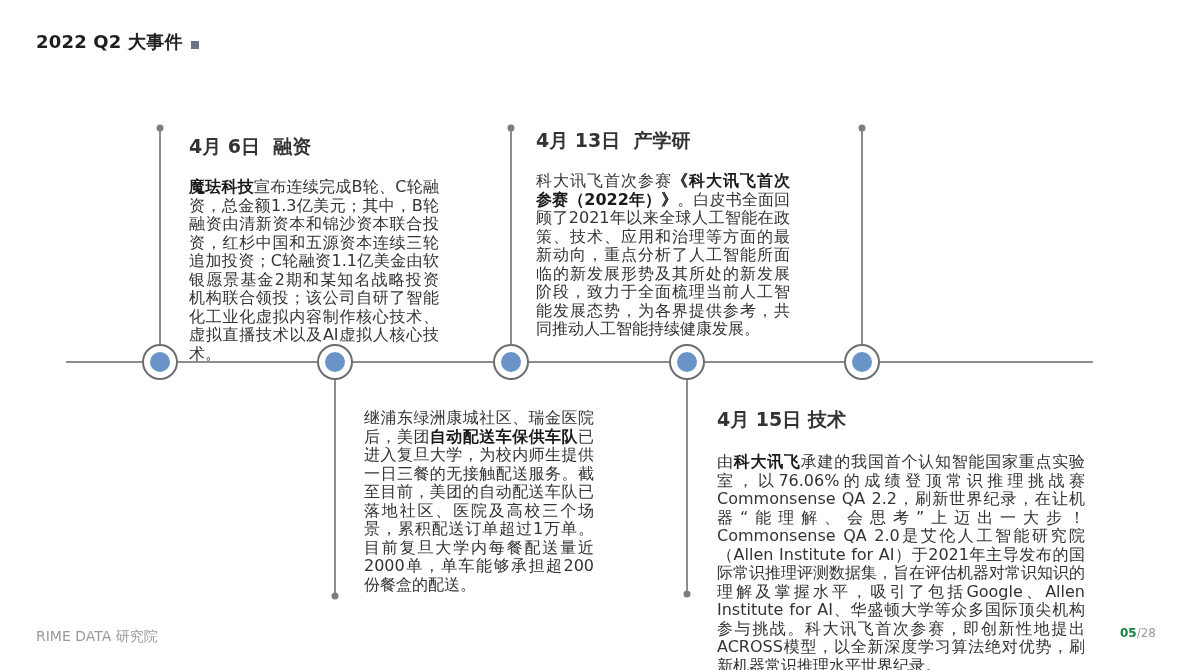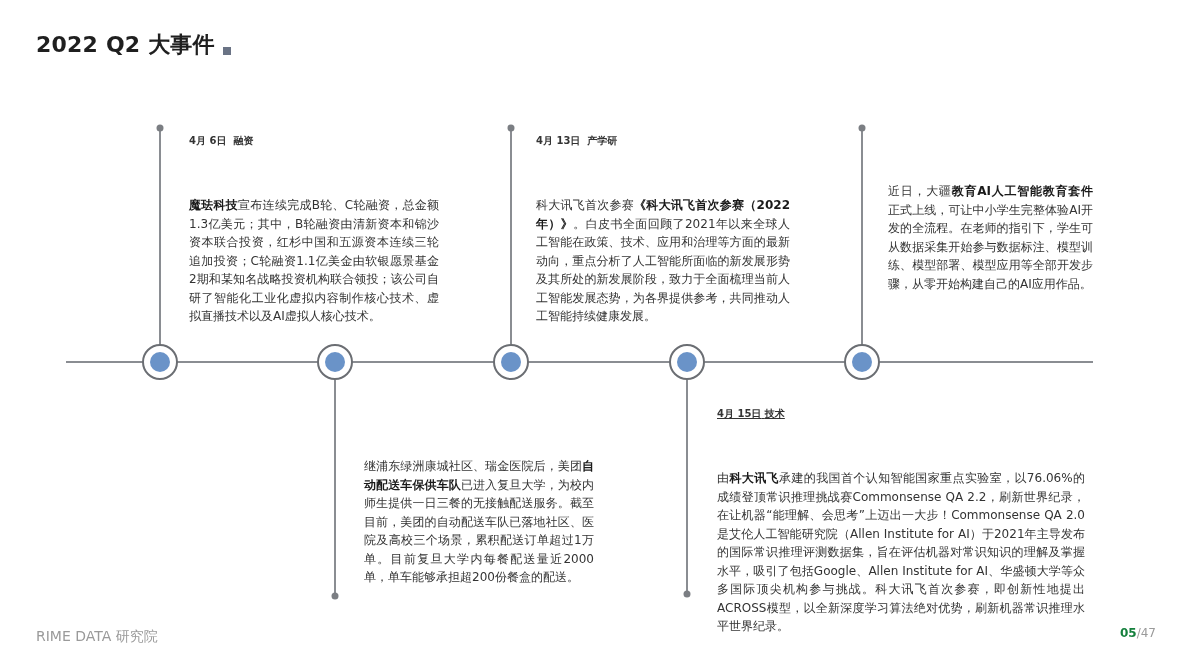--- a/index.html
+++ b/index.html
@@ -4,21 +4,21 @@
 <style>
   html, body { margin: 0; padding: 0; }
   body {
     width: 1190px; height: 670px; position: relative; overflow: hidden;
     background: #ffffff;
     font-family: "DejaVu Sans", "Liberation Sans", sans-serif;
     color: #2b2b2b;
   }
   .page-title {
     position: absolute; left: 36px; top: 30px;
-    font-size: 22px; font-weight: bold; color: #1f1f1f; letter-spacing: 0.2px;
+    font-size: 18px; font-weight: bold; color: #1f1f1f; letter-spacing: 0.2px;
     display: flex; align-items: flex-end;
   }
   .title-marker {
     display: inline-block; width: 8px; height: 8px; background: #6a7385;
     margin-left: 8px; margin-bottom: 5px;
   }
   .timeline-line {
     position: absolute; left: 66px; width: 1027px; top: 361px; height: 2px; background: #8a8d92;
   }
   .node {
@@ -34,24 +34,24 @@
     position: absolute; width: 2px; background: #8a8d92;
   }
   .connector-end {
     position: absolute; width: 7px; height: 7px; border-radius: 50%; background: #7b7e83;
     transform: translate(-50%, -50%);
   }
   .event {
     position: absolute;
   }
   .event-heading {
-    font-size: 10px; font-weight: bold; color: #333333; margin: 0 0 18px 0; white-space: pre;
+    font-size: 19px; font-weight: bold; color: #333333; margin: 0 0 18px 0; white-space: pre;
   }
   .event-body {
-    font-size: 12px; line-height: 18.5px; color: #333333; text-align: justify; margin-top: 48px;
+    font-size: 16px; line-height: 18.5px; color: #333333; text-align: justify;
   }
   .event-body b { color: #1a1a1a; }
   .footer-left {
     position: absolute; left: 36px; top: 628px; font-size: 14px; color: #9a9a9a;
   }
   .footer-right {
     position: absolute; right: 34px; top: 626px; font-size: 12px; color: #9a9a9a;
   }
   .footer-right .cur { color: #15803d; font-weight: bold; }
 </style>
@@ -98,28 +98,27 @@
 
 <div class="event" style="left:189px; top:134px; width:250px;">
   <div class="event-heading"><span>4月 6日</span>  <span>融资</span></div>
   <div class="event-body"><b>魔珐科技</b><span>宣布连续完成B轮、C轮融资，总金额1.3亿美元；其中，B轮融资由清新资本和锦沙资本联合投资，红杉中国和五源资本连续三轮追加投资；C轮融资1.1亿美金由软银愿景基金2期和某知名战略投资机构联合领投；该公司自研了智能化工业化虚拟内容制作核心技术、虚拟直播技术以及AI虚拟人核心技术。</span></div>
 </div>
 
 <div class="event" style="left:364px; top:409px; width:230px;">
   <div class="event-body"><span>继浦东绿洲康城社区、瑞金医院后，美团</span><b>自动配送车保供车队</b><span>已进入复旦大学，为校内师生提供一日三餐的无接触配送服务。截至目前，美团的自动配送车队已落地社区、医院及高校三个场景，累积配送订单超过1万单。目前复旦大学内每餐配送量近2000单，单车能够承担超200份餐盒的配送。</span></div>
 </div>
 
-<div class="event" style="left:536px; top:134px; width:254px;">
+<div class="event" style="left:536px; top:128px; width:254px;">
   <div class="event-heading"><span>4月 13日</span>  <span>产学研</span></div>
   <div class="event-body"><span>科大讯飞首次参赛</span><b>《科大讯飞首次参赛（2022年）》</b><span>。白皮书全面回顾了2021年以来全球人工智能在政策、技术、应用和治理等方面的最新动向，重点分析了人工智能所面临的新发展形势及其所处的新发展阶段，致力于全面梳理当前人工智能发展态势，为各界提供参考，共同推动人工智能持续健康发展。</span></div>
 </div>
 
 <div class="event" style="left:717px; top:407px; width:368px;">
-  <div class="event-heading" style="margin-bottom:12px;text-decoration:underline;"><span>4月 15日</span> <span>技术</span></div>
+  <div class="event-heading" style="margin-bottom:20px;"><span>4月 15日</span> <span>技术</span></div>
   <div class="event-body"><span>由</span><b>科大讯飞</b><span>承建的我国首个认知智能国家重点实验室，以76.06%的成绩登顶常识推理挑战赛Commonsense QA 2.2，刷新世界纪录，在让机器“能理解、会思考”上迈出一大步！Commonsense QA 2.0是艾伦人工智能研究院（Allen Institute for AI）于2021年主导发布的国际常识推理评测数据集，旨在评估机器对常识知识的理解及掌握水平，吸引了包括Google、Allen Institute for AI、华盛顿大学等众多国际顶尖机构参与挑战。科大讯飞首次参赛，即创新性地提出ACROSS模型，以全新深度学习算法绝对优势，刷新机器常识推理水平世界纪录。</span></div>
 </div>
 
 <div class="event" style="left:888px; top:134px; width:205px;">
-  <div class="event-body"><span>近日，大疆</span><b>教育AI人工智能教育套件</b><span>正式上线，可让中小学生完整体验AI开发的全流程。在老师的指引下，学生可从数据采集开始参与数据标注、模型训练、模型部署、模型应用等全部开发步骤，从零开始构建自己的AI应用作品。</span></div>
 </div>
 
 <div class="footer-left">RIME DATA 研究院</div>
-<div class="footer-right"><span class="cur">05</span><span>/</span><span>47</span></div>
+<div class="footer-right"><span class="cur">05</span><span>/</span><span>28</span></div>
 
 </body></html>

